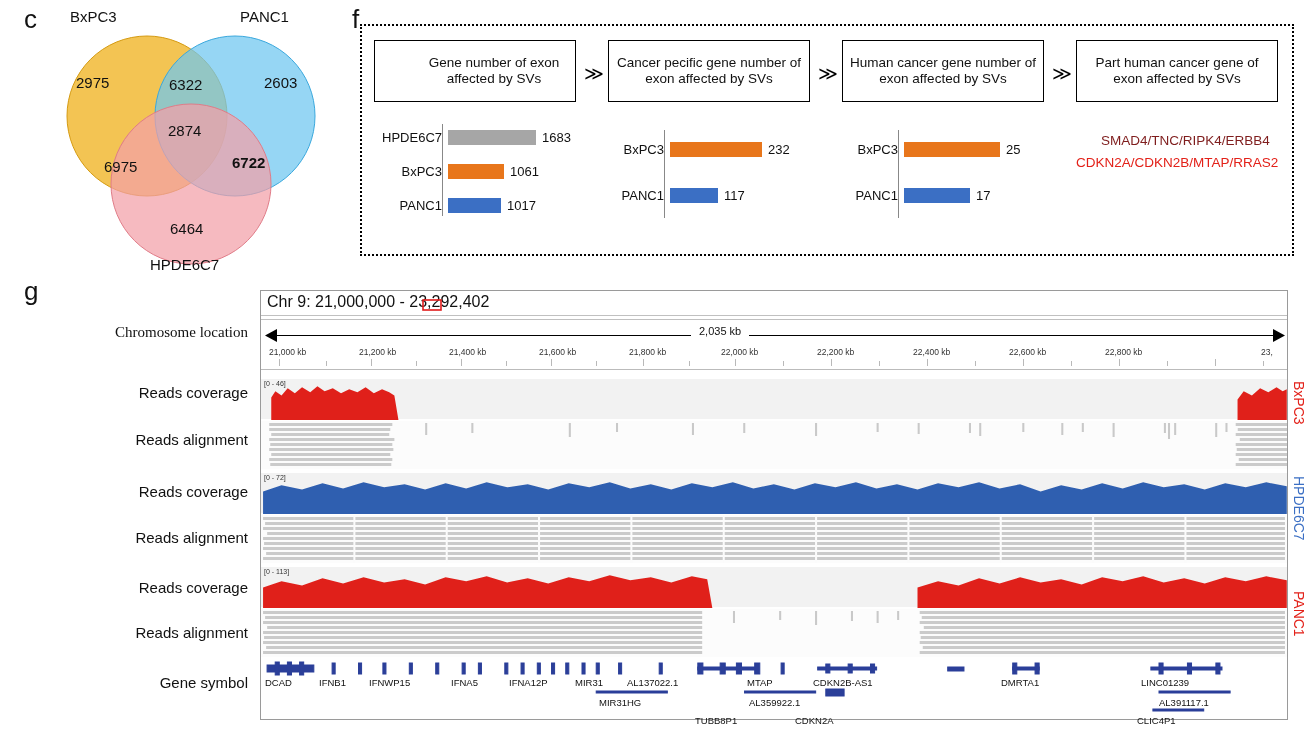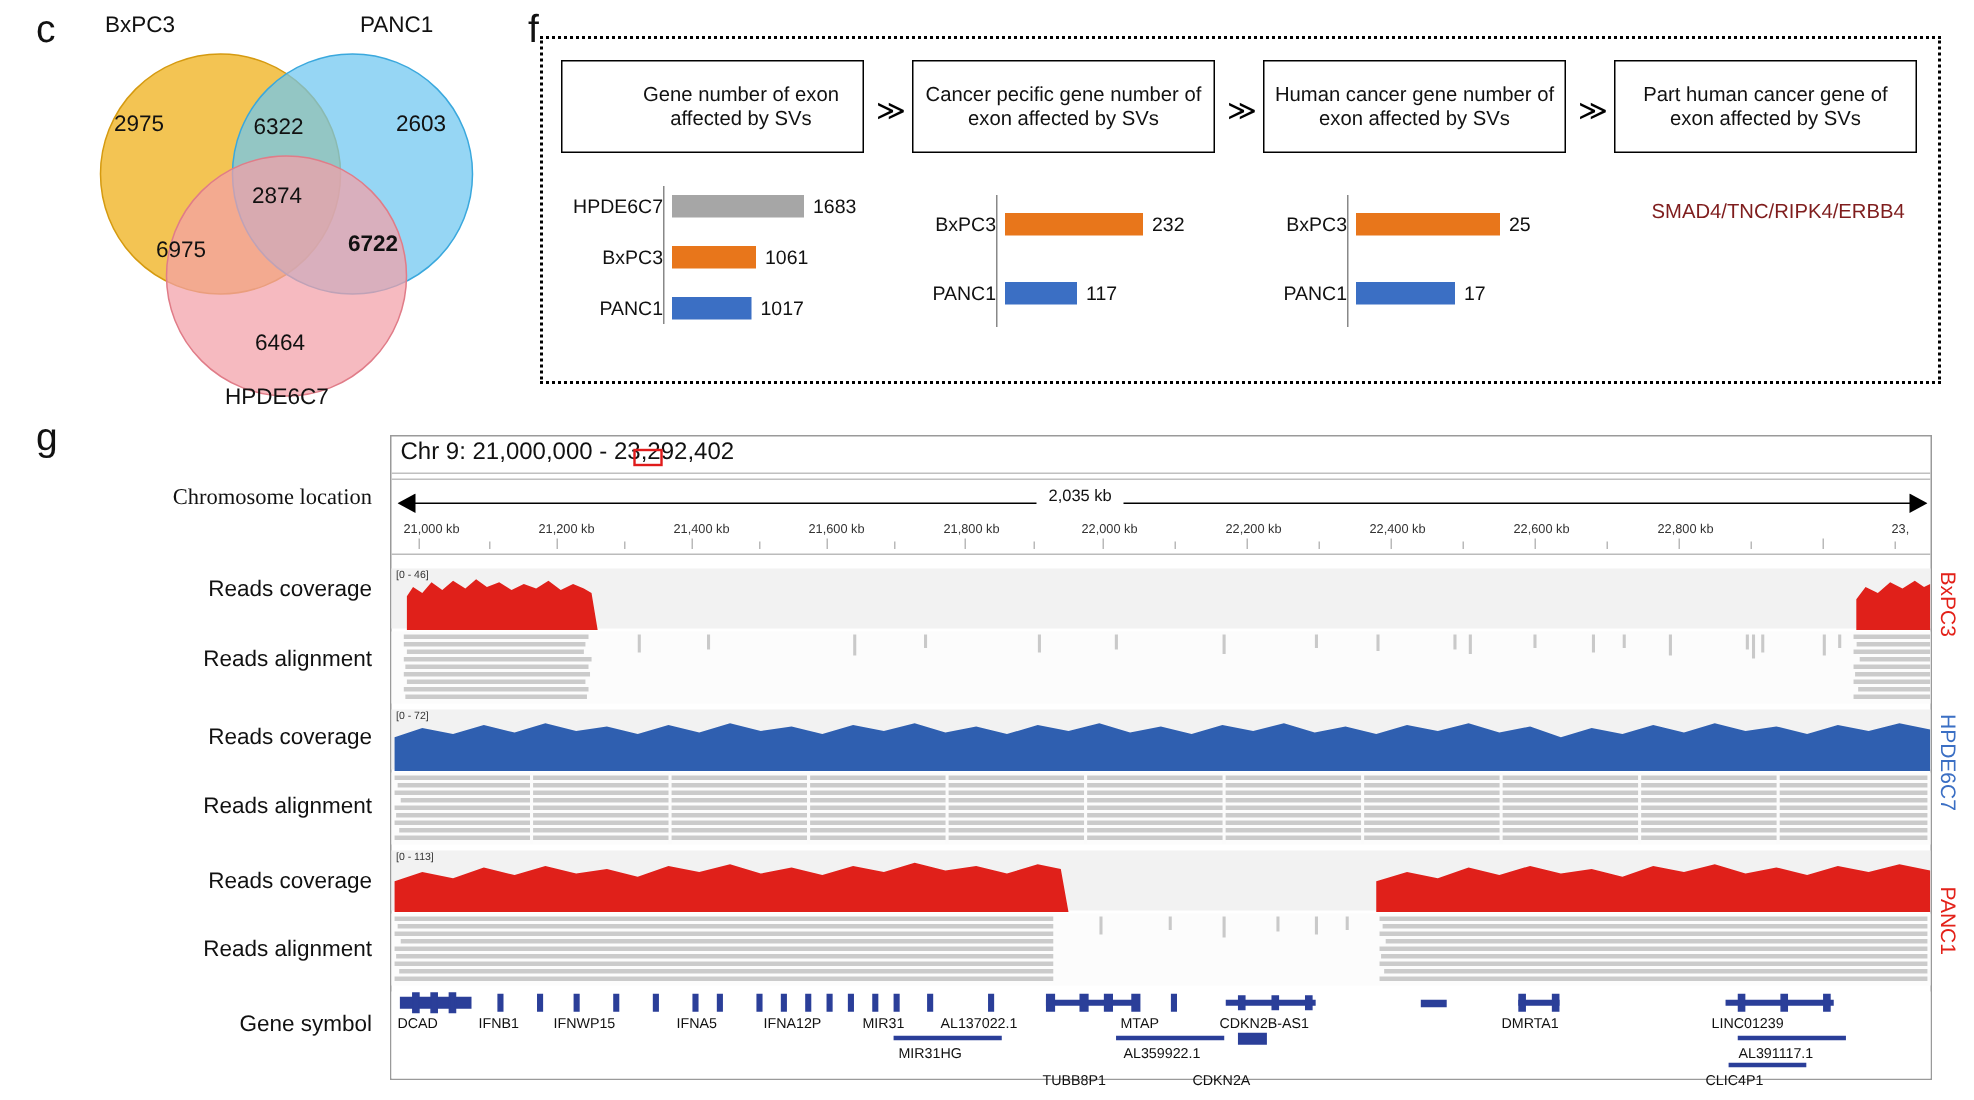--- a/index.html
+++ b/index.html
@@ -125,20 +125,21 @@
       </div>
       <div class="bar-row">
         <div class="bar-name" style="width:56px;">PANC1</div>
         <div class="bar-rect" style="width:66px;background:#3B6FC4;"></div>
         <div class="bar-val">17</div>
       </div>
     </div>
     <div class="bar-axis" style="left:536px;top:104px;height:88px;"></div>
 
     <div class="gene-list" style="left:714px;top:104px;color:#7f1d1d;margin-left:25px;">SMAD4/TNC/RIPK4/ERBB4</div>
+    <div class="gene-list" style="left:714px;top:126px;color:#E32119;">CDKN2A/CDKN2B/MTAP/RRAS2</div>
   </div>
 </div>
 
 <div id="panel-g">
   <div class="panel-letter" style="left:0;top:0;">g</div>
 
   <div class="row-label" style="top:48px;font-family:Liberation Serif, serif;">Chromosome location</div>
   <div class="row-label" style="top:108px;">Reads coverage</div>
   <div class="row-label" style="top:155px;">Reads alignment</div>
   <div class="row-label" style="top:207px;">Reads coverage</div>

